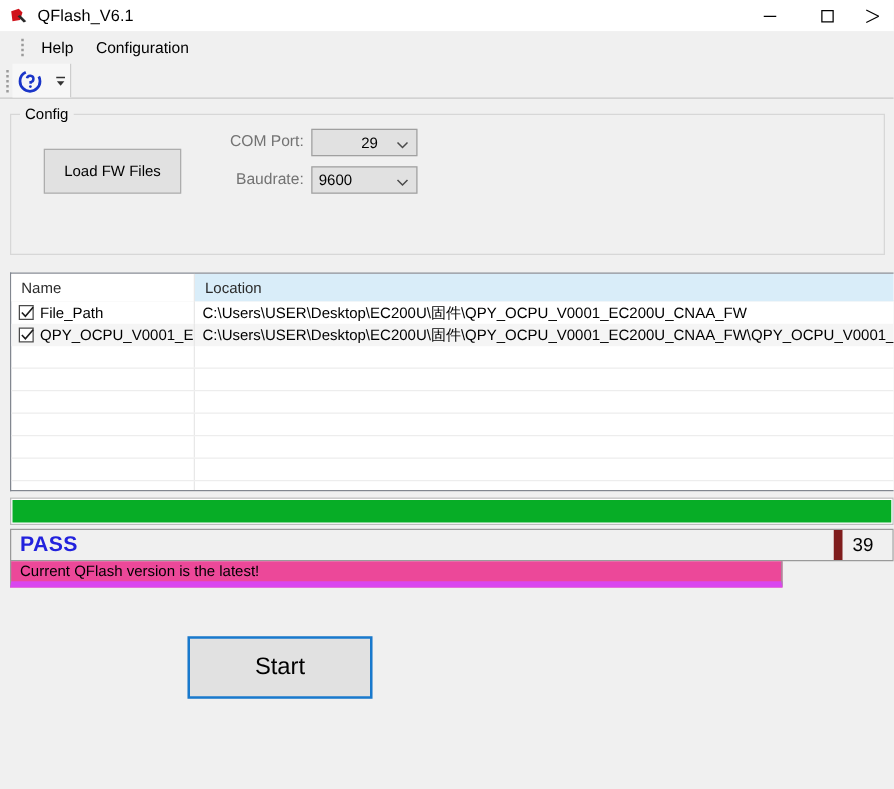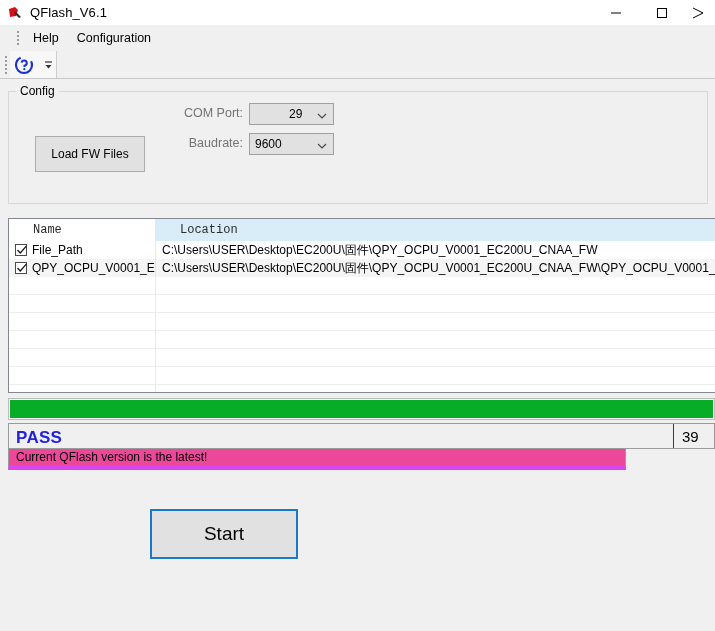--- a/index.html
+++ b/index.html
@@ -105,21 +105,21 @@
     border: 1px solid #d7d7d7;
     background: transparent;
   }
   .config-legend {
     position: absolute; left: 7px; top: -8px;
     background: #f0f0f0;
     padding: 0 4px;
     font-size: 12px; color: #000;
   }
   .load-btn {
-    position: absolute; left: 26px; top: 44px;
+    position: absolute; left: 26px; top: 27px;
     width: 110px; height: 36px;
     background: #e1e1e1;
     border: 1px solid #adadad;
     font-size: 12px; color: #000;
     display: flex; align-items: center; justify-content: center;
     font-family: "Liberation Sans", sans-serif;
   }
   .field-label {
     position: absolute;
     font-size: 12.5px; color: #737373;
@@ -154,24 +154,23 @@
     border-right: none;
     overflow: hidden;
   }
   .tbl-head {
     display: flex; height: 22px;
     border-bottom: 1px solid #e5e5e5;
   }
   .th {
     font-size: 12px; color: #2b2b2b;
     display: flex; align-items: center;
-    padding-left: 24px;
+    padding-left: 8px;
     height: 22px;
     background: #ffffff;
-    font-family: Liberation Mono, monospace;
   }
   .th-name { width: 147px; border-right: 1px solid #e8e8e8; }
   .th-loc { flex: 1; background: #d9edf9; }
   .tr {
     display: flex; height: 18px; align-items: stretch;
   }
   .tr.alt { background: #f5f5f5; }
   .tr.empty { border-bottom: 1px solid #ededed; }
   .td-name {
     width: 147px; display: flex; align-items: center;
@@ -213,23 +212,23 @@
   .status-row {
     position: absolute;
     left: 8px; top: 423px;
     width: 707px; height: 26px;
     display: flex;
     border: 1px solid #9a9a9a;
     background: #f0f0f0;
   }
   .status-main {
     flex: 1;
-    display: flex; align-items: flex-end;
+    display: flex; align-items: center;
     padding-left: 7px;
-    border-right: 1px solid #7f1d1d;
+    border-right: 7px solid #7f1d1d;
     overflow: hidden;
   }
   .status-pass {
     font-size: 17px; font-weight: bold;
     color: #2222dd;
     letter-spacing: 0.3px;
   }
   .status-count {
     width: 40px;
     display: flex; align-items: center;

